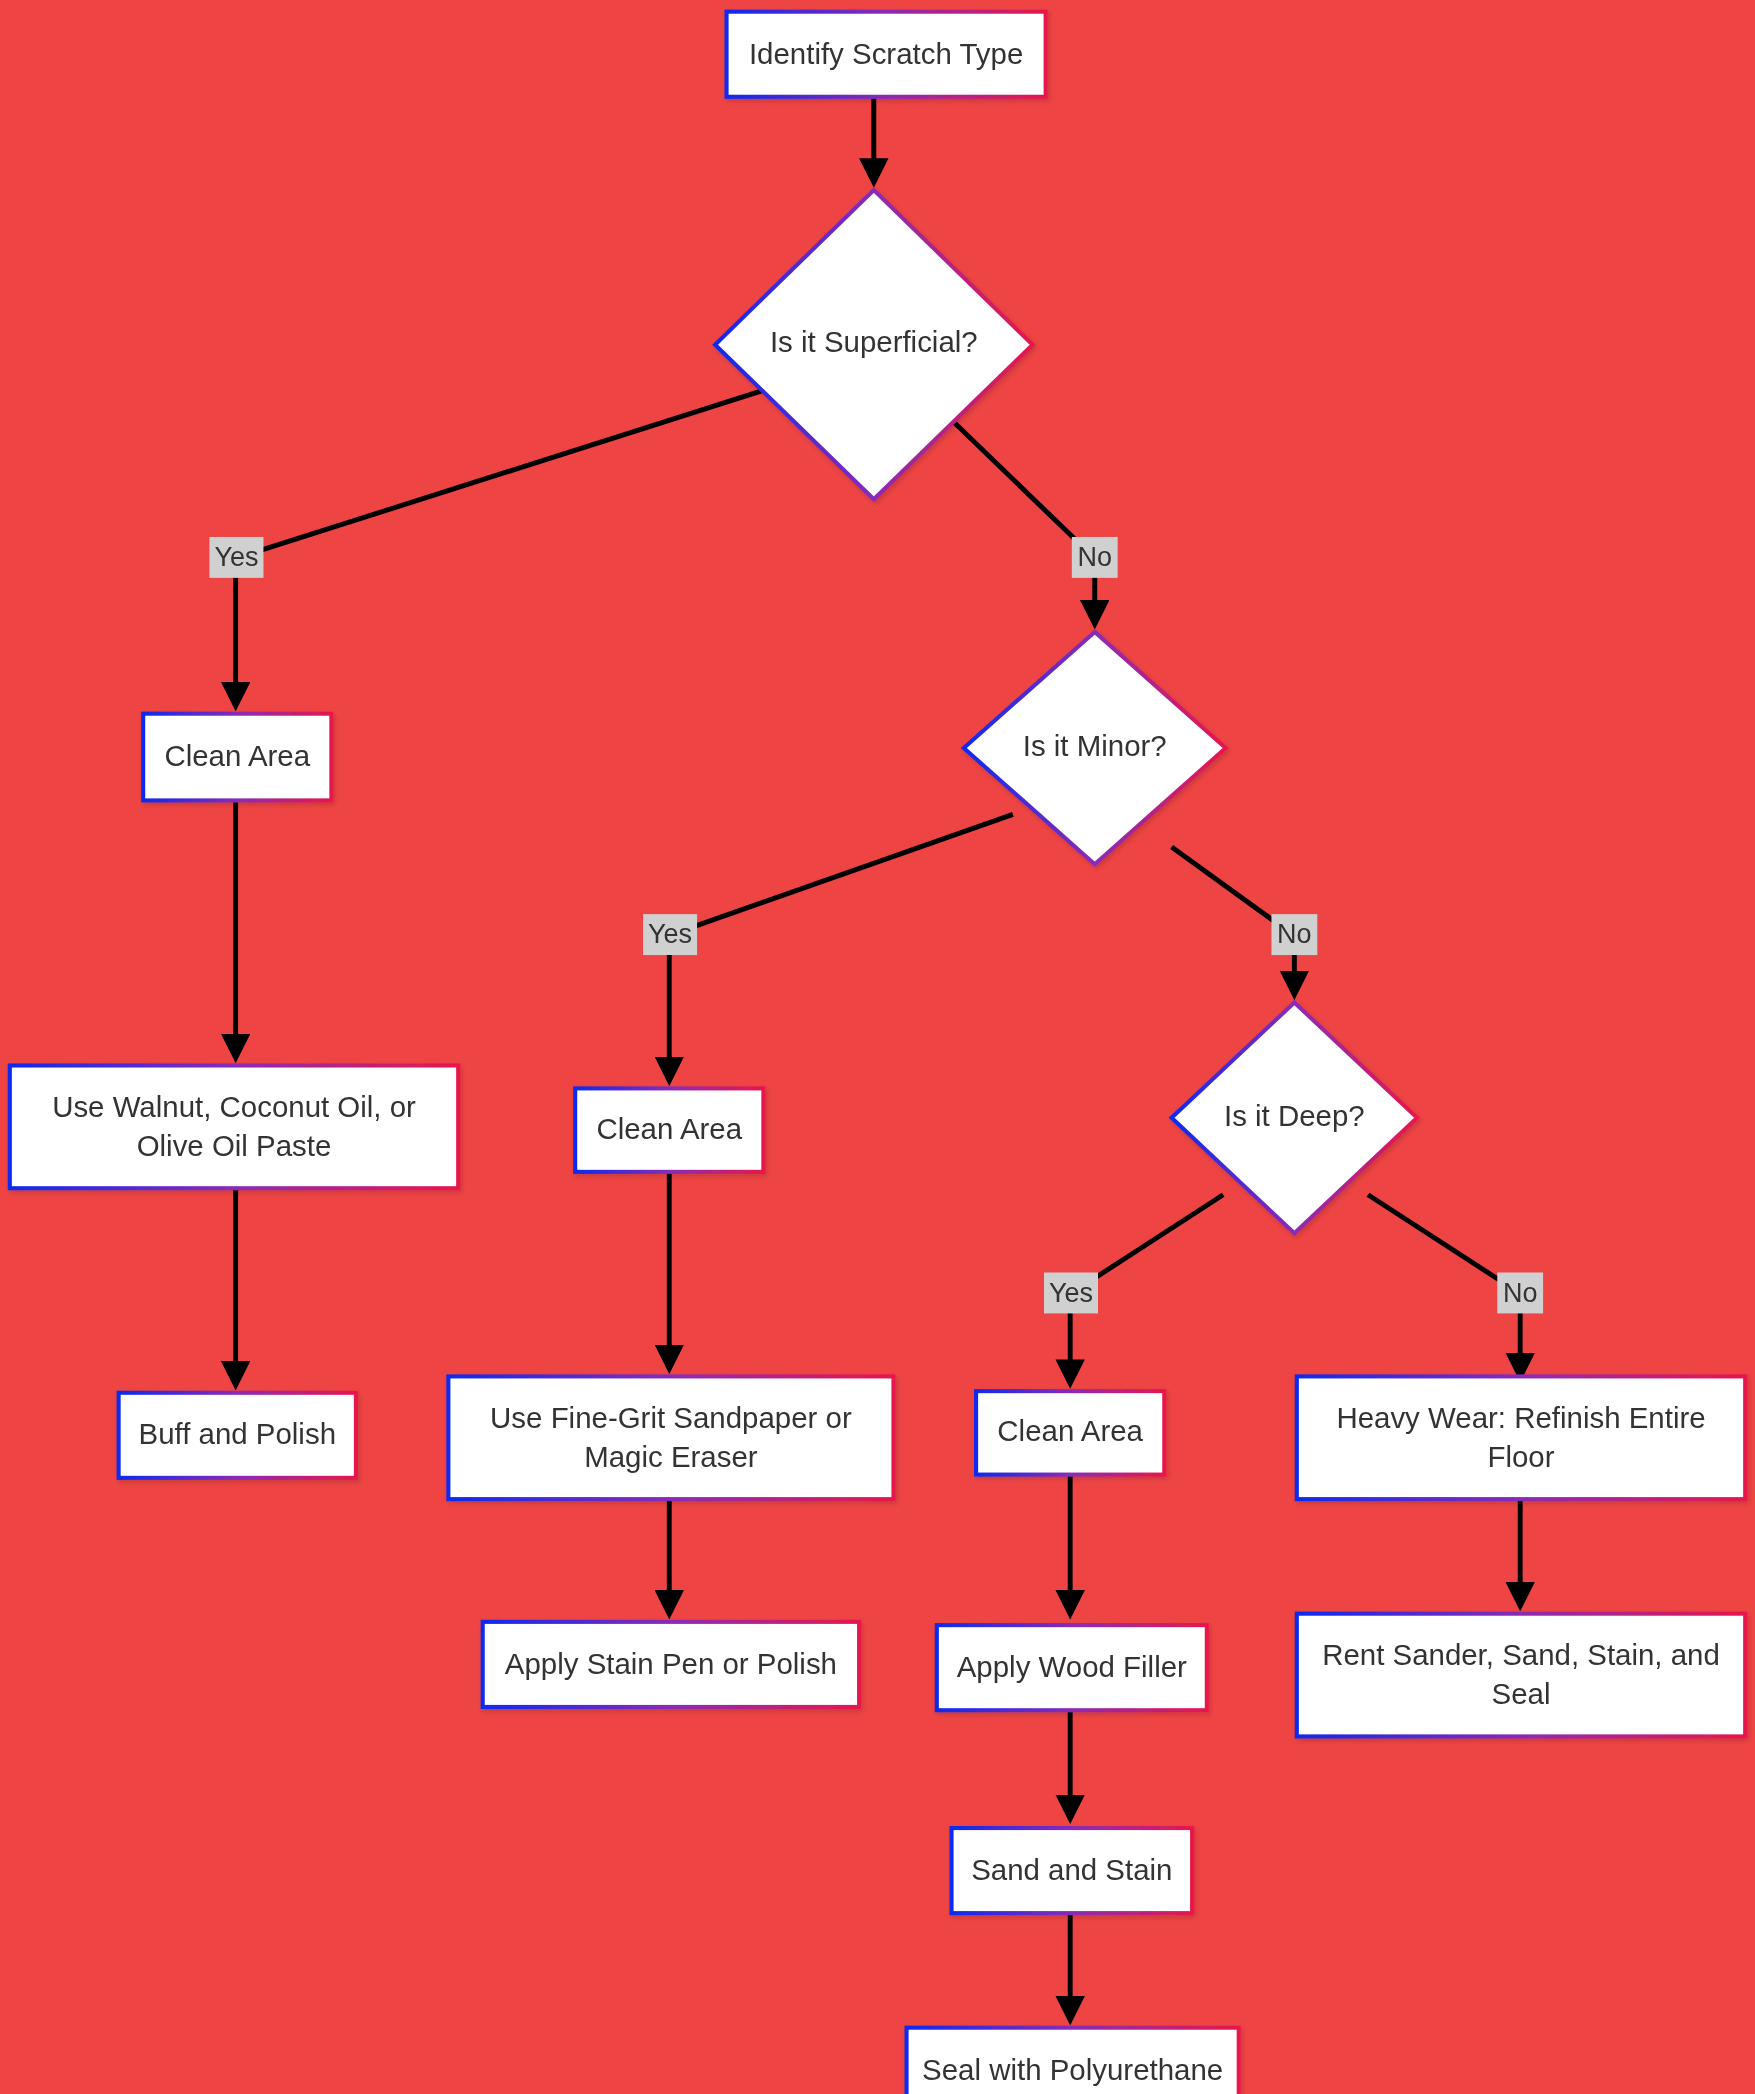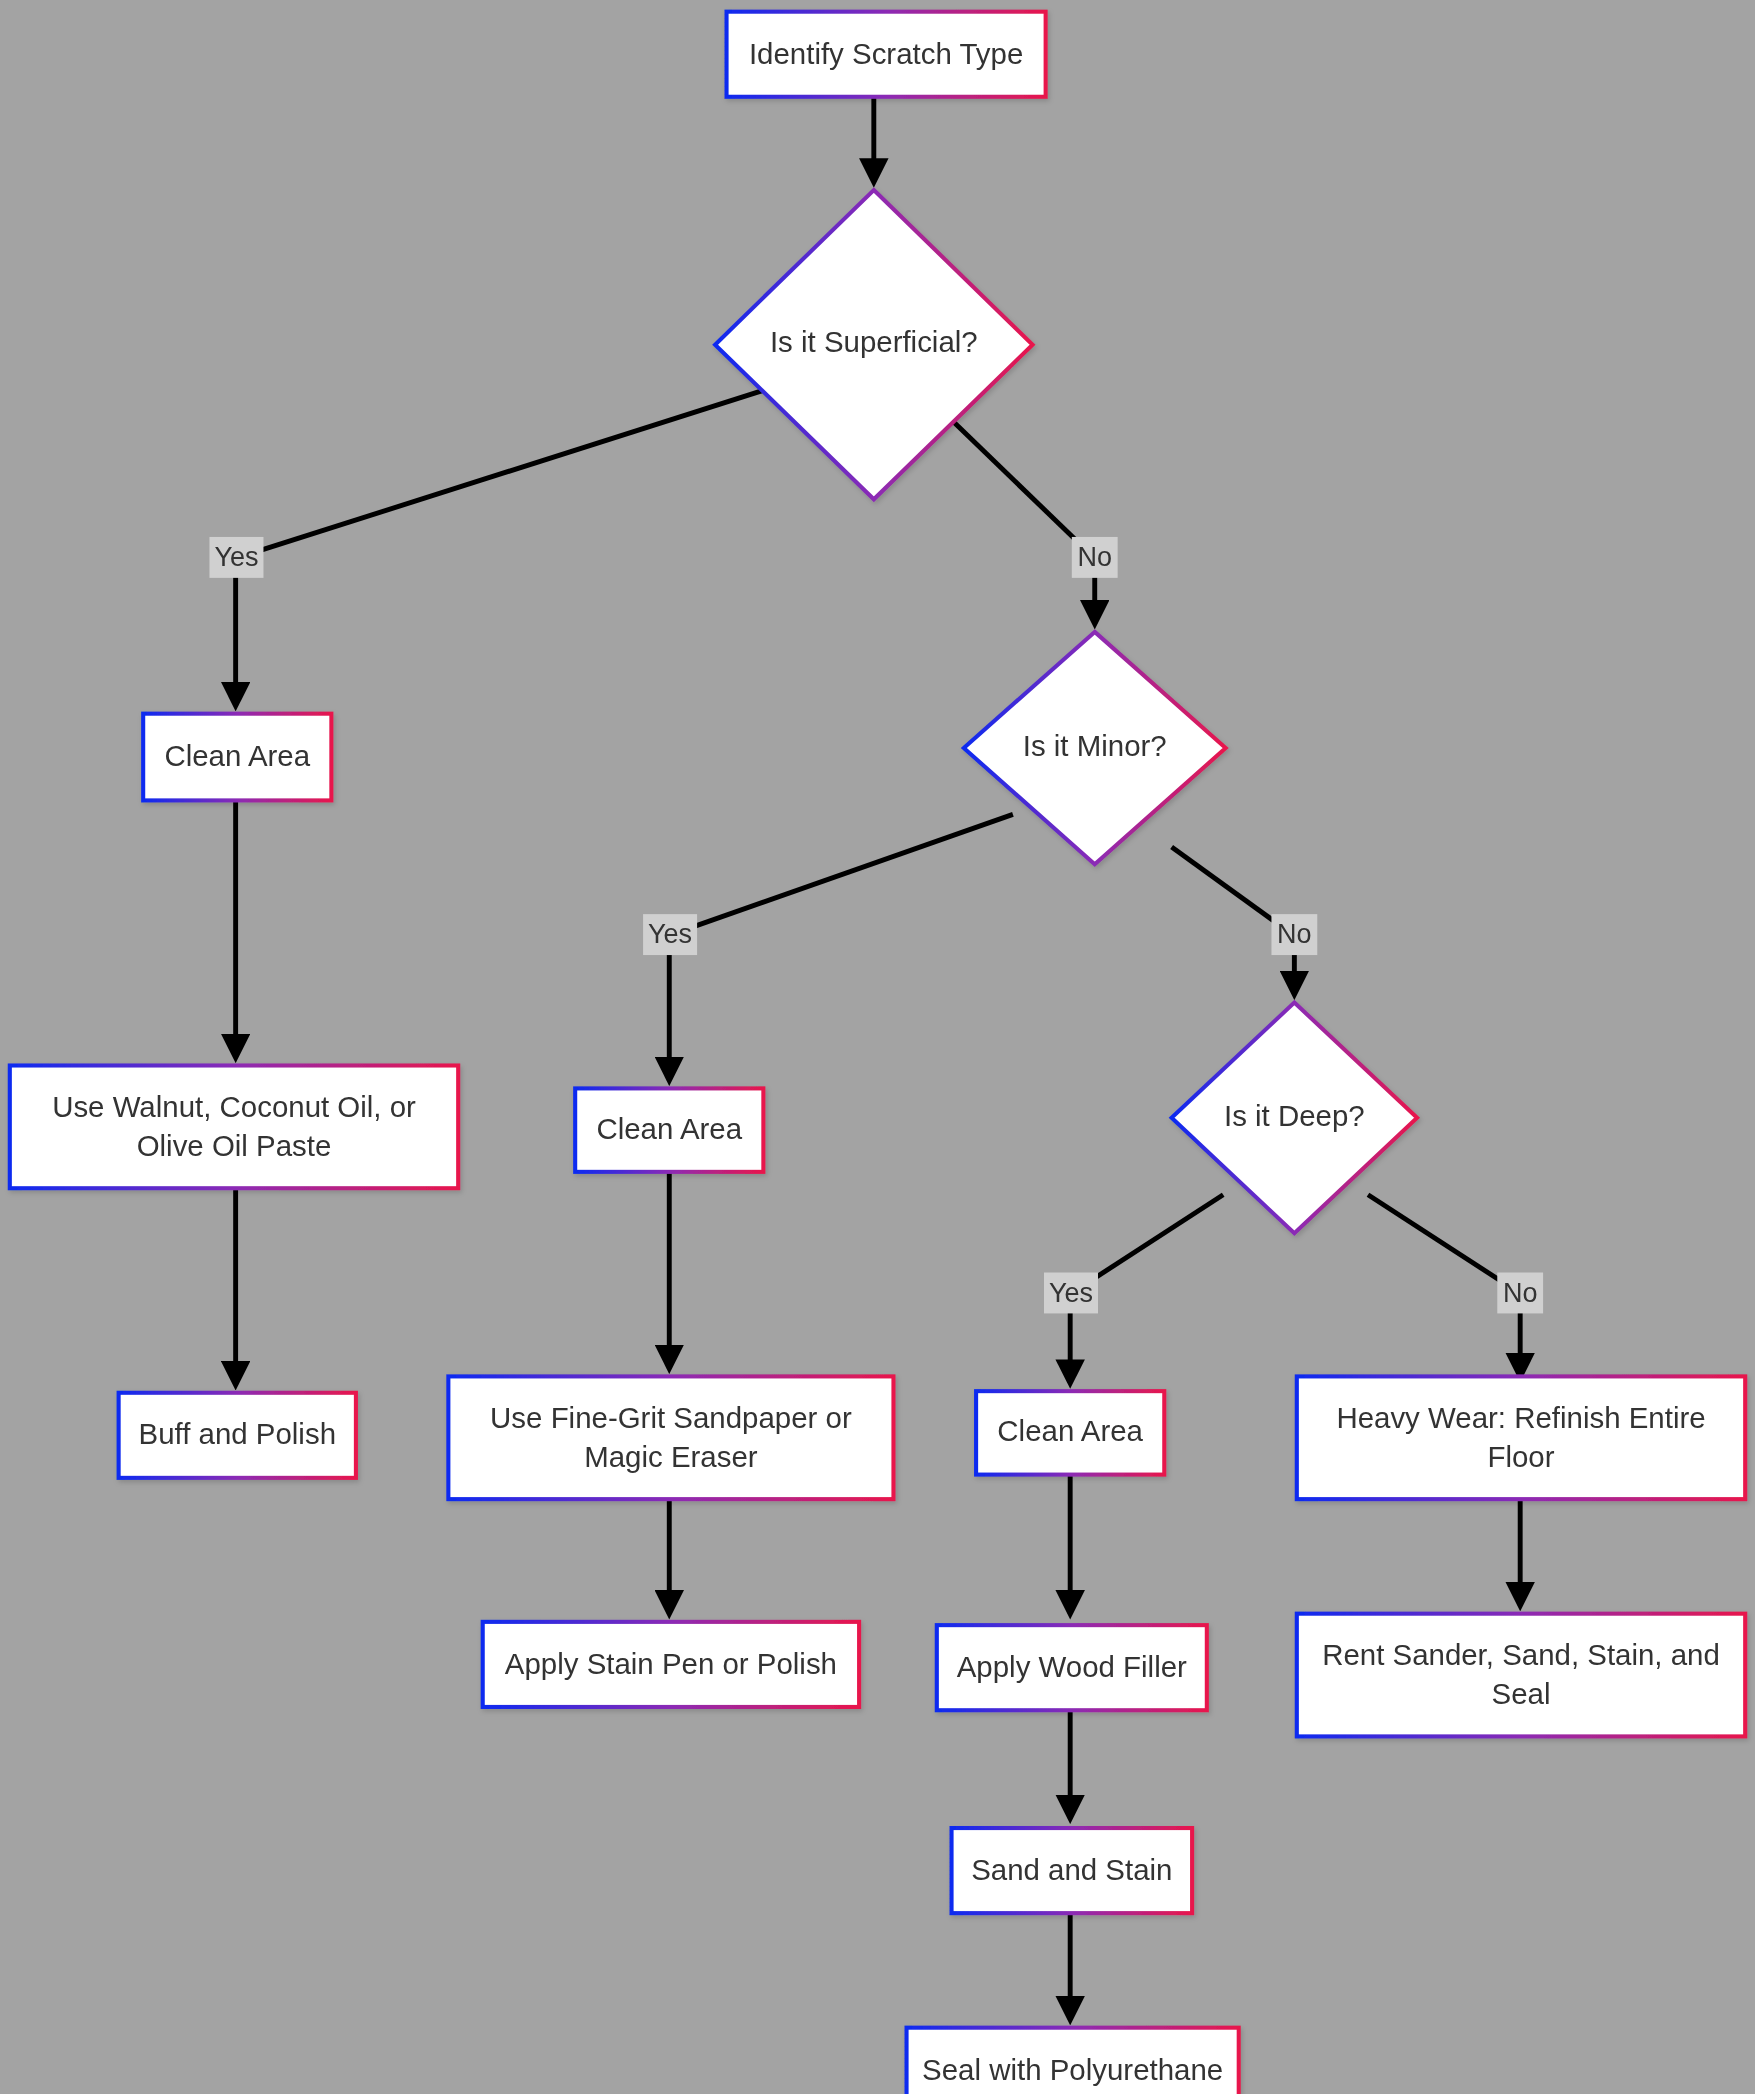--- a/index.html
+++ b/index.html
@@ -7,21 +7,21 @@
     padding: 0;
     background: #ffffff;
   }
   body {
     font-family: "Liberation Sans", sans-serif;
   }
   #stage {
     position: relative;
     width: 1755px;
     height: 2095px;
-    background: #a3a3a3;
+    background: #ef4444;
     overflow: hidden;
   }
   svg#flow {
     position: absolute;
     top: 0;
     left: 0;
     width: 1755px;
     height: 2095px;
     display: block;
   }

